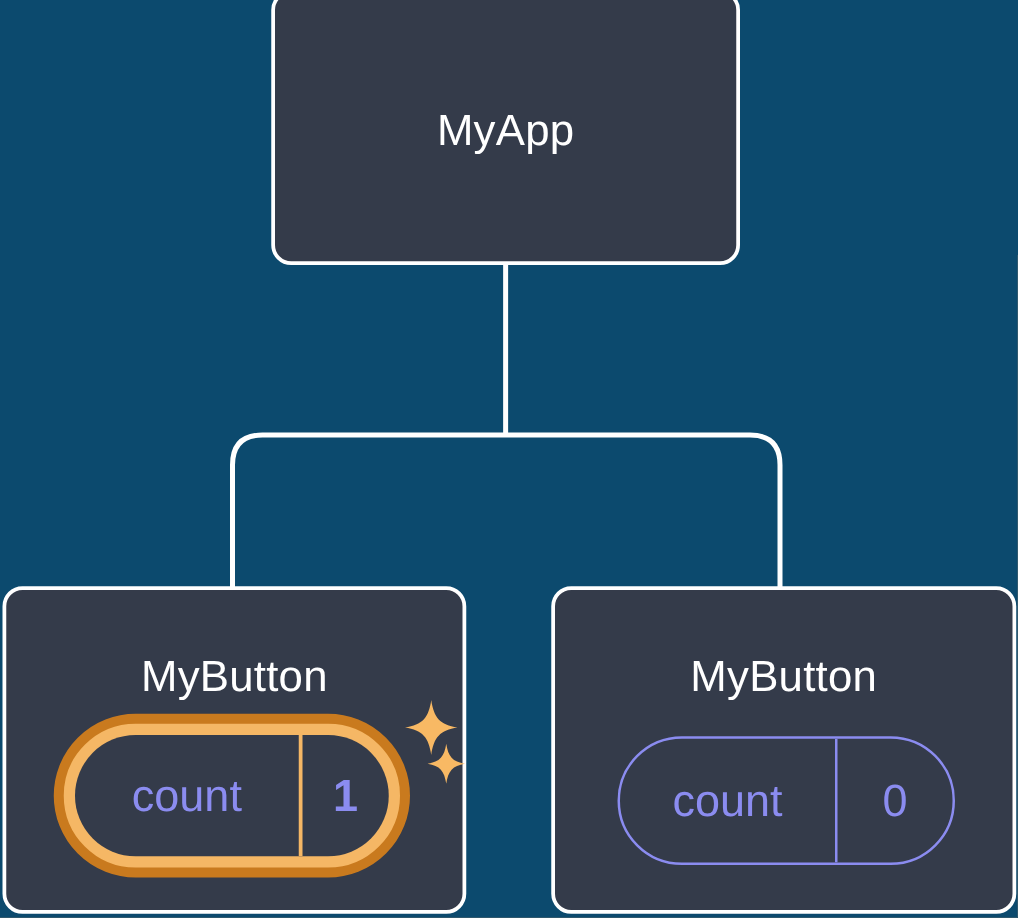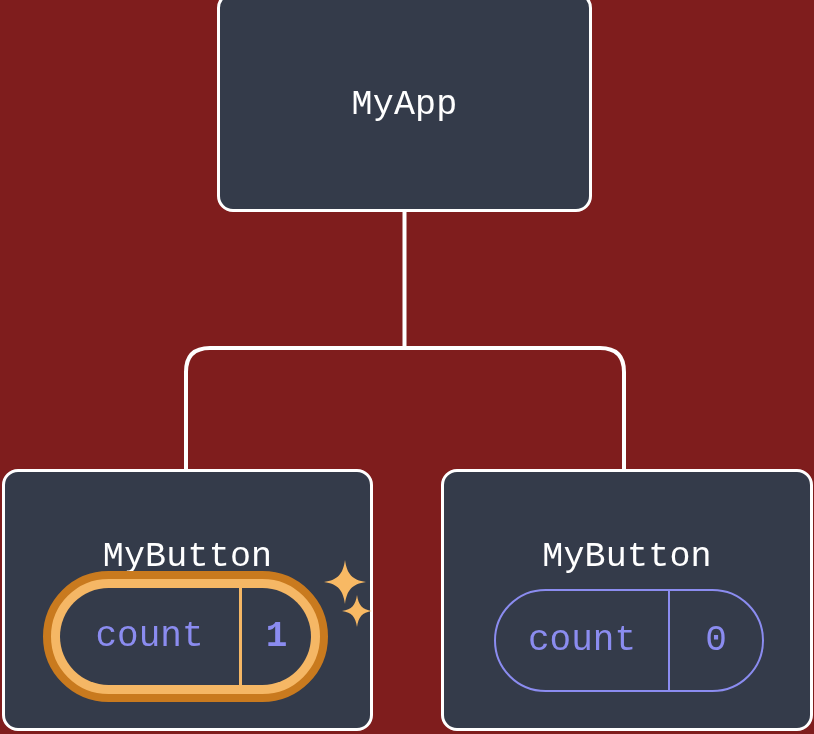--- a/index.html
+++ b/index.html
@@ -5,23 +5,23 @@
 <style>
   html, body {
     margin: 0;
     padding: 0;
     background: #4c6670;
   }
   #stage {
     position: relative;
     width: 814px;
     height: 734px;
-    background: #7f1d1d;
+    background: #0c4a6e;
     overflow: hidden;
-    font-family: Liberation Mono, monospace;
+    font-family: Liberation Sans, sans-serif;
   }
   #connectors {
     position: absolute;
     left: 0;
     top: 0;
     width: 814px;
     height: 734px;
   }
 
   
@@ -61,21 +61,20 @@
     font-weight: 400;
     letter-spacing: 0.2px;
     white-space: nowrap;
   }
   .node-root .node-title {
     top: 90px;
   }
   .node-child-left .node-title,
   .node-child-right .node-title {
     top: 50px;
-    margin-top: 15px;
   }
 
   
   .pill-wrap {
     position: absolute;
   }
   .pill {
     position: relative;
     box-sizing: border-box;
     display: flex;

